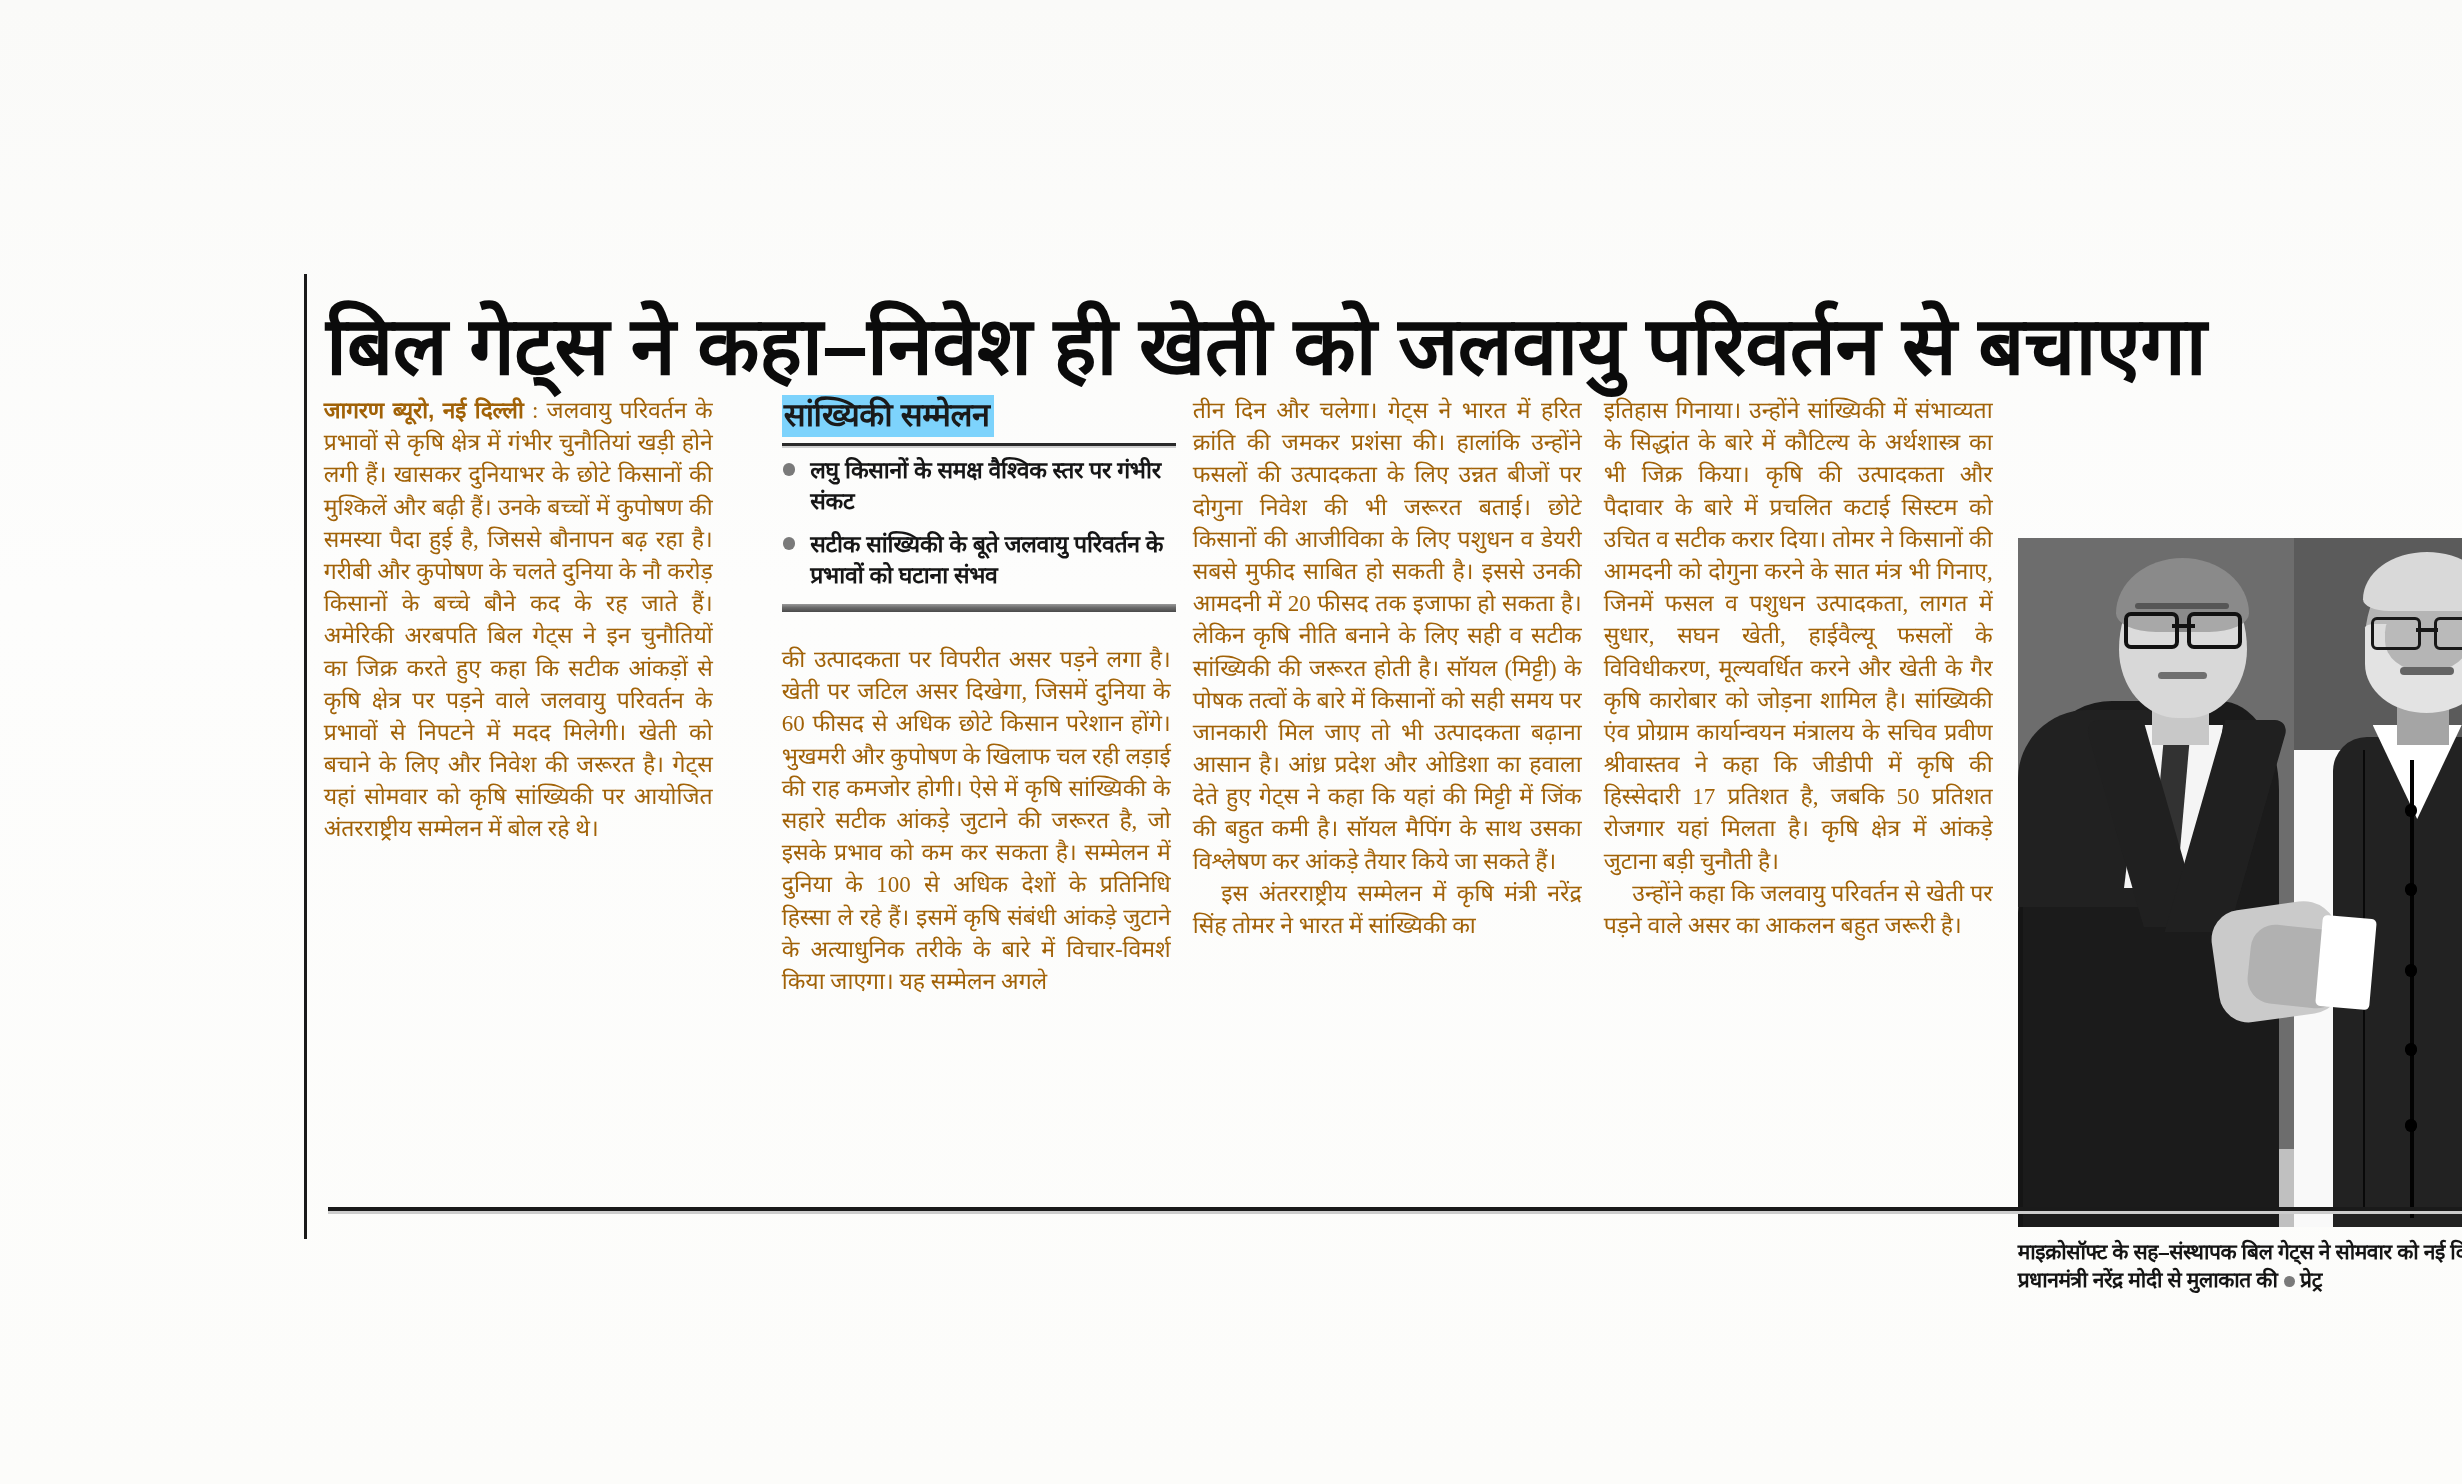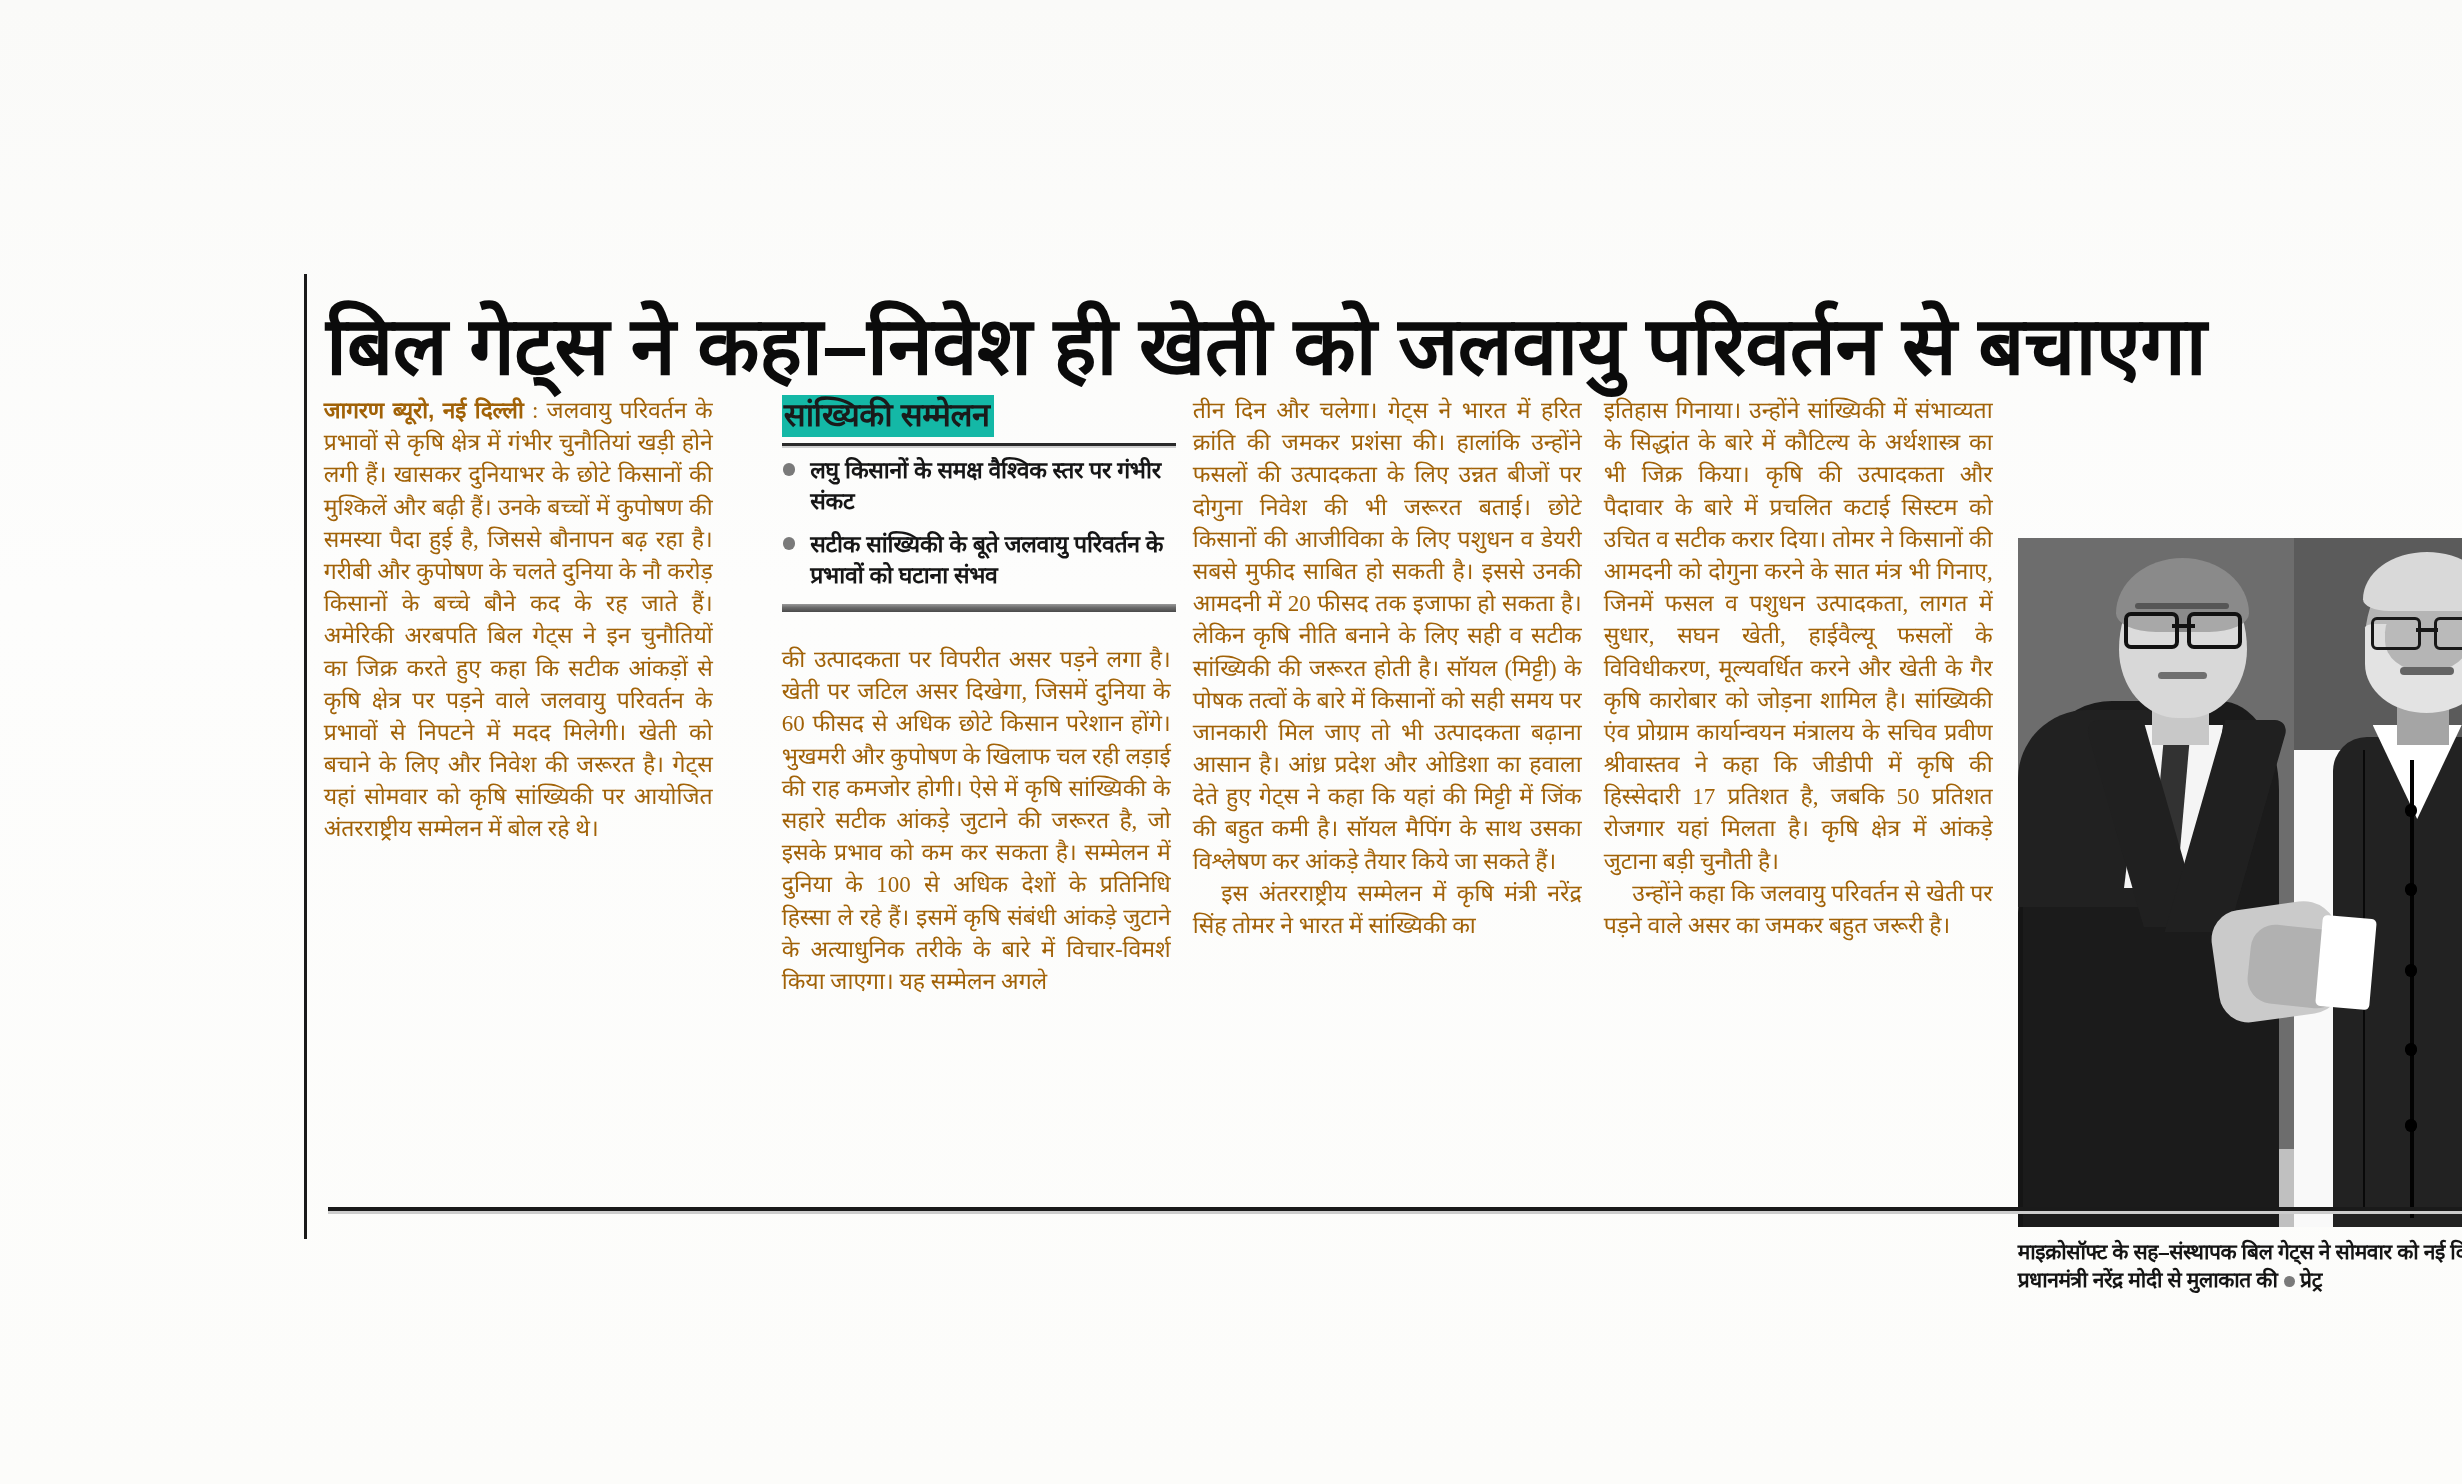--- a/index.html
+++ b/index.html
@@ -114,21 +114,21 @@
     left: 458px;
     top: 0px;
     width: 394px;
   }
   #factbox-title {
     font-family: "Liberation Sans", "DejaVu Sans", sans-serif;
     font-weight: 700;
     font-size: 32.5px;
     line-height: 1.12;
     color: #1a1a1a;
-    background: #14b8a6;
+    background: #7dd3fc;
     display: inline-block;
     padding: 2px 4.9px 3.9px 2px;
     letter-spacing: -0.5px;
   }
   #factbox-rule-top {
     width: 394px;
     height: 3px;
     background: #2a2a2a;
     margin-top: 5.9px;
     box-shadow: 0 2px 0 0 #cfcfcf;
@@ -401,21 +401,21 @@
         <p>की उत्पादकता पर विपरीत असर पड़ने लगा है। खेती पर जटिल असर दिखेगा, जिसमें दुनिया के 60 फीसद से अधिक छोटे किसान परेशान होंगे। भुखमरी और कुपोषण के खिलाफ चल रही लड़ाई की राह कमजोर होगी। ऐसे में कृषि सांख्यिकी के सहारे सटीक आंकड़े जुटाने की जरूरत है, जो इसके प्रभाव को कम कर सकता है। सम्मेलन में दुनिया के 100 से अधिक देशों के प्रतिनिधि हिस्सा ले रहे हैं। इसमें कृषि संबंधी आंकड़े जुटाने के अत्याधुनिक तरीके के बारे में विचार-विमर्श किया जाएगा। यह सम्मेलन अगले</p>
       </div>
 
       <div class="col" id="col3">
         <p>तीन दिन और चलेगा। गेट्स ने भारत में हरित क्रांति की जमकर प्रशंसा की। हालांकि उन्होंने फसलों की उत्पादकता के लिए उन्नत बीजों पर दोगुना निवेश की भी जरूरत बताई। छोटे किसानों की आजीविका के लिए पशुधन व डेयरी सबसे मुफीद साबित हो सकती है। इससे उनकी आमदनी में 20 फीसद तक इजाफा हो सकता है। लेकिन कृषि नीति बनाने के लिए सही व सटीक सांख्यिकी की जरूरत होती है। सॉयल (मिट्टी) के पोषक तत्वों के बारे में किसानों को सही समय पर जानकारी मिल जाए तो भी उत्पादकता बढ़ाना आसान है। आंध्र प्रदेश और ओडिशा का हवाला देते हुए गेट्स ने कहा कि यहां की मिट्टी में जिंक की बहुत कमी है। सॉयल मैपिंग के साथ उसका विश्लेषण कर आंकड़े तैयार किये जा सकते हैं।</p>
         <p class="indent">इस अंतरराष्ट्रीय सम्मेलन में कृषि मंत्री नरेंद्र सिंह तोमर ने भारत में सांख्यिकी का</p>
       </div>
 
       <div class="col" id="col4">
         <p>इतिहास गिनाया। उन्होंने सांख्यिकी में संभाव्यता के सिद्धांत के बारे में कौटिल्य के अर्थशास्त्र का भी जिक्र किया। कृषि की उत्पादकता और पैदावार के बारे में प्रचलित कटाई सिस्टम को उचित व सटीक करार दिया। तोमर ने किसानों की आमदनी को दोगुना करने के सात मंत्र भी गिनाए, जिनमें फसल व पशुधन उत्पादकता, लागत में सुधार, सघन खेती, हाईवैल्यू फसलों के विविधीकरण, मूल्यवर्धित करने और खेती के गैर कृषि कारोबार को जोड़ना शामिल है। सांख्यिकी एंव प्रोग्राम कार्यान्वयन मंत्रालय के सचिव प्रवीण श्रीवास्तव ने कहा कि जीडीपी में कृषि की हिस्सेदारी 17 प्रतिशत है, जबकि 50 प्रतिशत रोजगार यहां मिलता है। कृषि क्षेत्र में आंकड़े जुटाना बड़ी चुनौती है।</p>
-        <p class="indent">उन्होंने कहा कि जलवायु परिवर्तन से खेती पर पड़ने वाले असर का जमकर बहुत जरूरी है।</p>
+        <p class="indent">उन्होंने कहा कि जलवायु परिवर्तन से खेती पर पड़ने वाले असर का आकलन बहुत जरूरी है।</p>
       </div>
 
       <div id="photo-wrap">
         <div id="photo">
           <div class="bg-panel-left"></div>
           <div class="bg-panel-right"></div>
 
           <div class="bg-top-dark"></div>
           <div class="bg-floor"></div>
 

